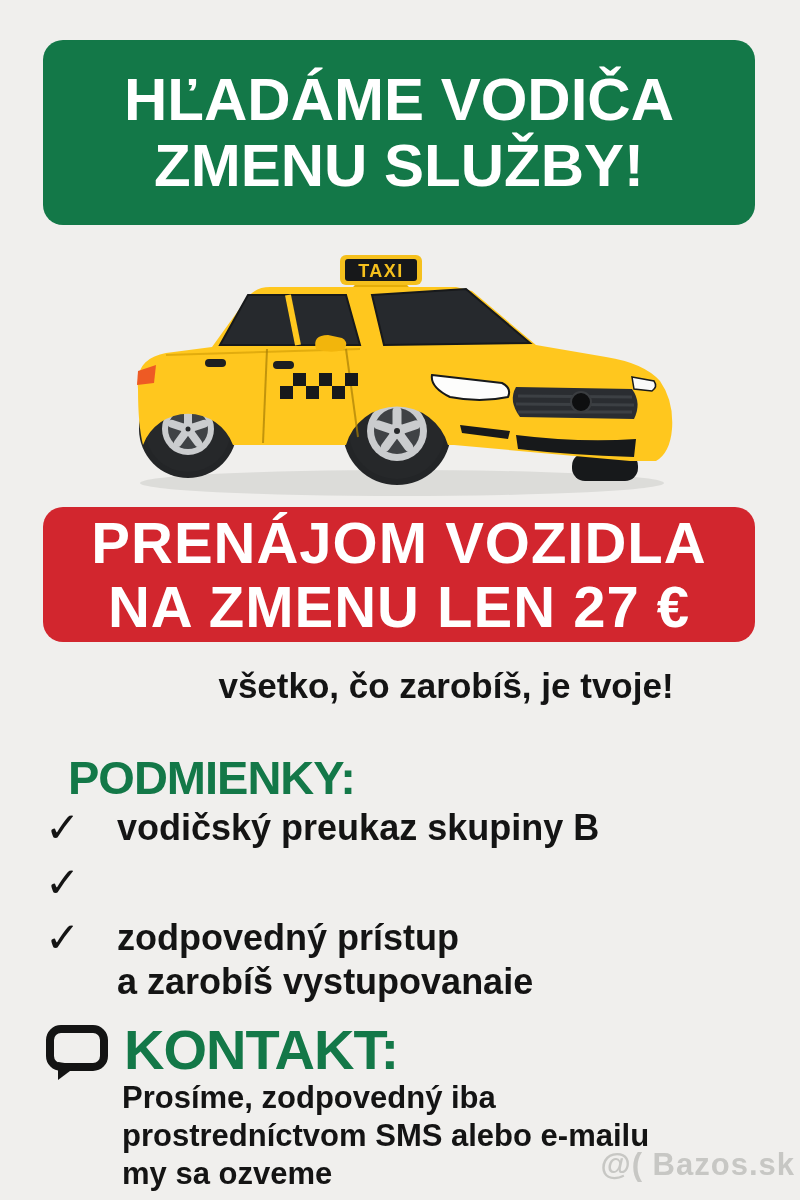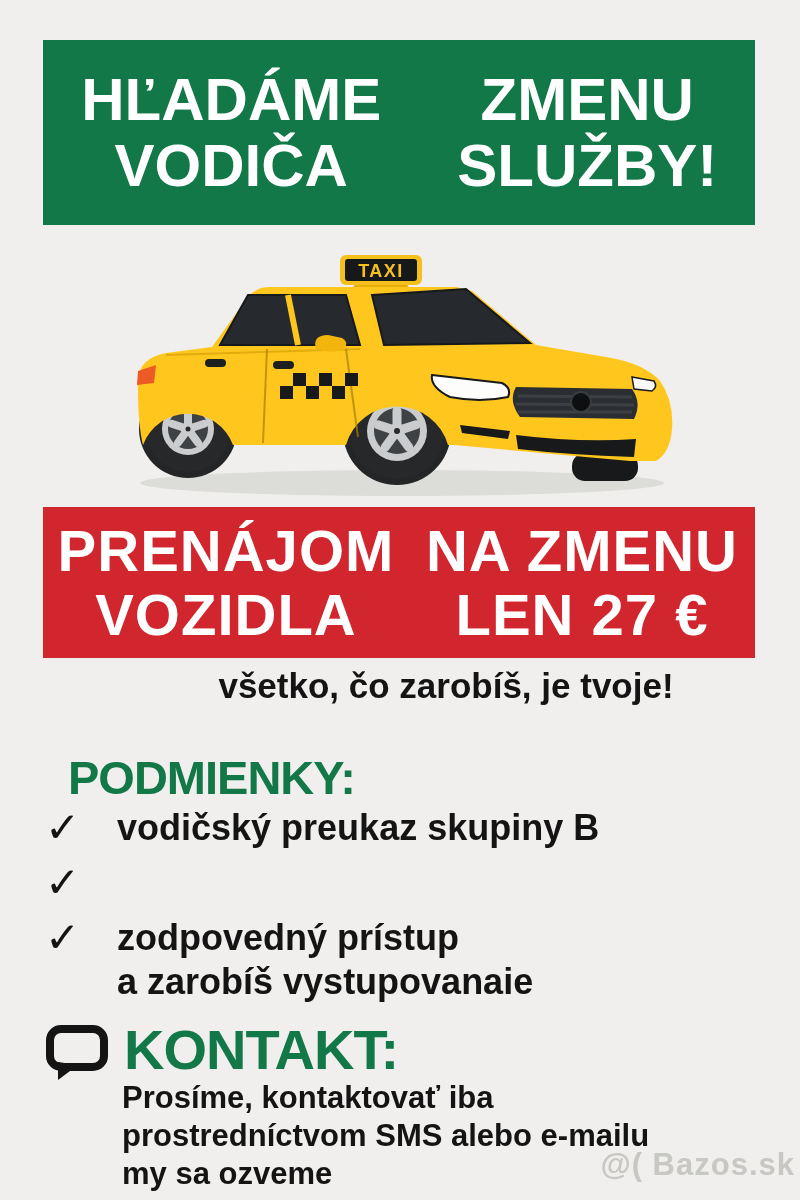--- a/index.html
+++ b/index.html
@@ -7,25 +7,25 @@
     width:800px;height:1200px;
     background:var(--bg,#f0efed);
     font-family:"Liberation Sans","DejaVu Sans",sans-serif;
     color:var(--ink,#141414);
     overflow:hidden;
   }
   .poster{position:relative;width:800px;height:1200px;background:var(--bg,#f0efed);}
 
   .banner{
     position:absolute;left:43px;width:712px;
-    display:flex;flex-direction:row;align-items:center;justify-content:center;
-    color:#ffffff;font-weight:bold;text-align:center;
+    display:flex;flex-direction:column;align-items:center;justify-content:center;
+    color:#ffffff;font-weight:bold;text-align:center;border-radius:20px;
   }
   .banner-green{top:40px;height:185px;background:var(--green,#137848);font-size:60px;line-height:66px;}
-  .banner-red{top:507px;height:151px;background:var(--red,#d2262e);font-size:58px;line-height:64px;letter-spacing:1px;}
+  .banner-red{top:507px;height:135px;background:var(--red,#d2262e);font-size:58px;line-height:64px;letter-spacing:1px;}
 
   .car-wrap{position:absolute;left:120px;top:233px;width:560px;height:272px;}
 
   .subtitle{
     position:absolute;left:0;top:666px;width:800px;text-align:center;
     font-size:35px;font-weight:bold;color:var(--ink,#141414);margin-left:46px;
   }
 
   .section-heading{
     position:absolute;left:43px;
@@ -187,20 +187,20 @@
 
   <div class="kontakt-row">
     <svg class="bubble" viewBox="0 0 66 58">
       <rect x="6" y="5" width="54" height="38" rx="11" fill="none" stroke="#141414" stroke-width="8"></rect>
       <path d="M14,38 L14,56 L34,41 Z" fill="#141414"></path>
     </svg>
     <div class="section-heading heading-kontakt">KONTAKT:</div>
   </div>
 
   <div class="contact-lines">
-    <div>Prosíme, kontaktovať iba</div>
+    <div>Prosíme, zodpovedný iba</div>
     <div>prostredníctvom SMS alebo e-mailu</div>
     <div>my sa ozveme</div>
   </div>
 
   <div class="watermark">@( Bazos.sk</div>
 
 </div>
 
 </body></html>

